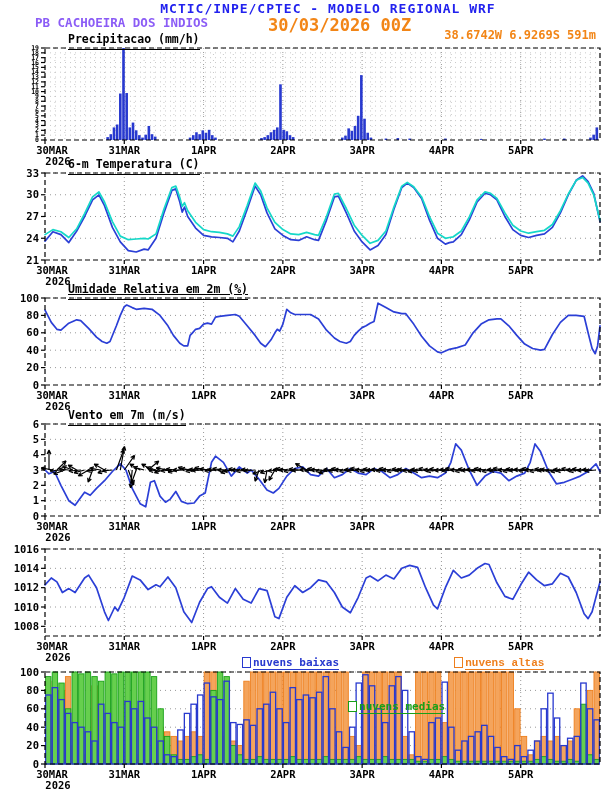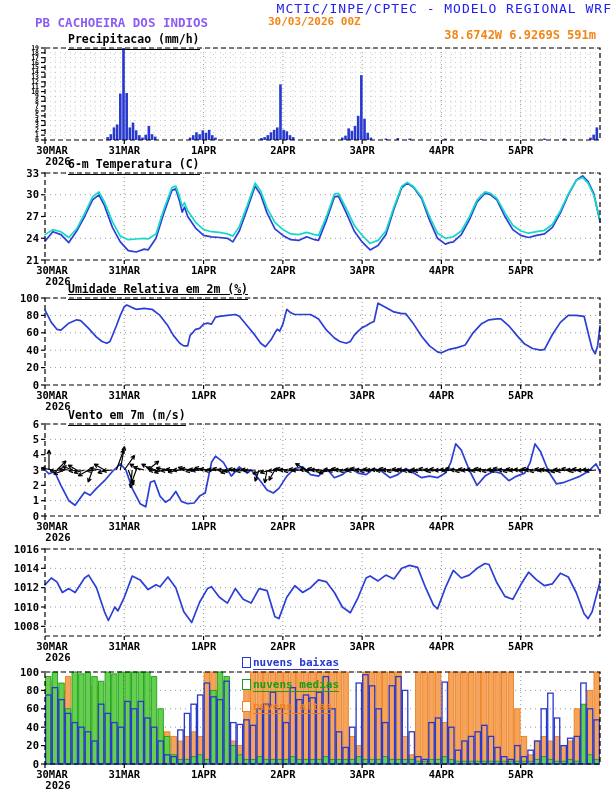--- a/index.html
+++ b/index.html
@@ -1,22 +1,22 @@
 <!DOCTYPE html>
 <html><head>
 <meta charset="utf-8">
 <style>
   html,body{margin:0;padding:0;background:#fff;}
   #page{position:relative;width:612px;height:792px;background:#fff;overflow:hidden;
         font-family:"DejaVu Sans Mono",monospace;}
   #chart-svg{position:absolute;left:0;top:0;z-index:1;}
-  .hdr1{position:absolute;left:0;right:0;top:1px;text-align:right;font-size:13px;
-        font-weight:normal;letter-spacing:1px;z-index:2;padding-left:44px;}
+  .hdr1{position:absolute;left:0;right:0;top:1px;text-align:center;font-size:13px;
+        font-weight:bold;letter-spacing:1px;z-index:2;padding-left:44px;}
   .hdr2a{position:absolute;left:35px;top:15px;font-size:12.5px;font-weight:bold;z-index:2;}
-  .hdr2b{position:absolute;left:268px;top:15px;font-size:11px;font-weight:bold;z-index:2;}
+  .hdr2b{position:absolute;left:268px;top:15px;font-size:17px;font-weight:bold;z-index:2;}
   .hdr3{position:absolute;right:16px;top:28px;font-size:12px;font-weight:bold;z-index:2;}
   .ptitle{position:absolute;font-size:11.5px;font-weight:bold;z-index:2;
           border-bottom:1.5px solid currentColor;padding-bottom:4px;line-height:12px;}
   .legend{position:absolute;display:flex;gap:9px;z-index:2;font-size:11px;font-weight:bold;
           line-height:12px;}
   .legend .item{display:flex;align-items:flex-start;gap:2px;}
   .legend .sq{width:7px;height:9px;border:1.5px solid currentColor;background:#fff;
               display:inline-block;margin-top:0px;}
   .legend .lbl{border-bottom:1.5px solid currentColor;}
 </style>
@@ -27,26 +27,26 @@
   <div class="hdr1" style="color: rgb(34, 34, 238);">MCTIC/INPE/CPTEC - MODELO REGIONAL WRF</div>
   <div class="hdr2a" style="color: #8b5cf6;">PB CACHOEIRA DOS INDIOS</div>
   <div class="hdr2b" style="color: rgb(242, 133, 22);">30/03/2026 00Z</div>
   <div class="hdr3" style="color: rgb(242, 133, 22);">38.6742W 6.9269S 591m</div>
 
   <div class="ptitle" id="pt0" style="left: 68px; top: 33px; color: rgb(0, 0, 0);">Precipitacao (mm/h)</div>
   <div class="ptitle" id="pt1" style="left: 68px; top: 158px; color: rgb(0, 0, 0);">6-m Temperatura (C)</div>
   <div class="ptitle" id="pt2" style="left: 68px; top: 283px; color: rgb(0, 0, 0); text-decoration: underline;">Umidade Relativa em 2m (%)</div>
   <div class="ptitle" id="pt3" style="left: 68px; top: 409px; color: rgb(0, 0, 0);">Vento em 7m (m/s)</div>
 
-  <div class="legend" id="cloud-legend" style="left: 242px; top: 657px; flex-direction: column;">
+  <div class="legend" id="cloud-legend" style="left: 242px; top: 657px;">
     <span class="item" style="color: rgb(40, 57, 207);">
       <span class="sq"></span>
       <span class="lbl">nuvens baixas</span>
     </span>
-    <span class="item" style="color: rgb(24, 160, 24);">
+    <span class="item" style="color: rgb(24, 160, 24); margin-top: 44px;">
       <span class="sq"></span>
       <span class="lbl">nuvens medias</span>
     </span>
     <span class="item" style="color: rgb(238, 127, 29); font-family: Liberation Mono, monospace;">
       <span class="sq"></span>
       <span class="lbl">nuvens altas</span>
     </span>
   </div>
 
   <svg id="chart-svg" width="612" height="792">

